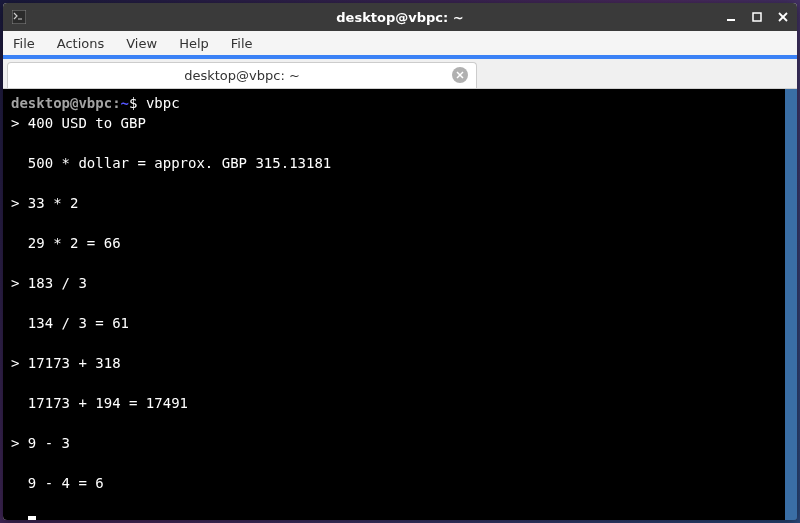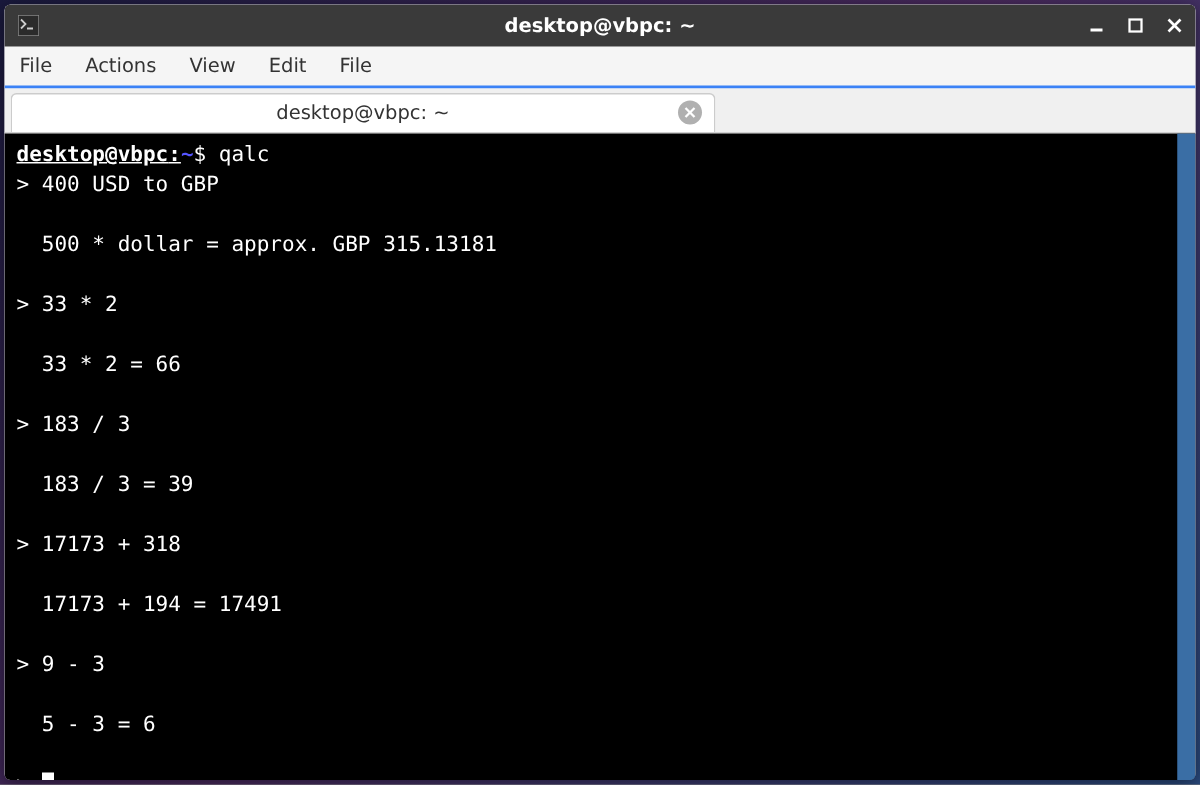--- a/index.html
+++ b/index.html
@@ -57,21 +57,21 @@
       display: flex;
       align-items: center;
       justify-content: center;
       font-weight: bold;
       font-size: 14px;
       cursor: pointer;
     }
     .menubar {
       height: 28px;
       background: #f5f5f5;
-      border-bottom: 2px solid #3b82f6;
+      border-bottom: 4px solid #3b82f6;
       display: flex;
       align-items: center;
       padding: 0 10px;
       gap: 22px;
       font-size: 13px;
       color: #333;
     }
     .menubar span { cursor: pointer; }
     .tabbar {
       height: 30px;
@@ -120,21 +120,21 @@
     .terminal {
       flex: 1;
       padding: 4px 6px 6px 8px;
       font-family: "DejaVu Sans Mono", "Liberation Mono", monospace;
       font-size: 14px;
       line-height: 20px;
       color: #ffffff;
       white-space: pre;
       overflow: hidden;
     }
-    .prompt-user { color: #ffffff; font-weight: bold; text-decoration: underline; }
+    .prompt-user { color: #a3a3a3; font-weight: bold; }
     .prompt-path { color: #5555ff; font-weight: bold; }
     .prompt-dollar { color: #ffffff; }
     .scrollbar {
       width: 12px;
       background: #3a6ea5;
       position: relative;
     }
     .scrollbar-thumb {
       position: absolute;
       top: 0;
@@ -182,57 +182,57 @@
             <line x1="9" y1="1" x2="1" y2="9" stroke="#fff" stroke-width="1.8"></line>
           </svg>
       </span>
     </div>
   </div>
 
   <div class="menubar">
     <span>File</span>
     <span>Actions</span>
     <span>View</span>
-    <span>Edit</span>
+    <span>Help</span>
     <span>File</span>
   </div>
 
   <div class="tabbar">
     <div class="tab">
       <span>desktop@vbpc: ~</span>
       <span class="tab-close">
         <svg width="8" height="8" viewBox="0 0 8 8">
             <line x1="1" y1="1" x2="7" y2="7" stroke="#fff" stroke-width="1.5"></line>
             <line x1="7" y1="1" x2="1" y2="7" stroke="#fff" stroke-width="1.5"></line>
           </svg>
       </span>
     </div>
   </div>
 
   <div class="terminal-wrap">
-    <div class="terminal"><span class="prompt-user">desktop@vbpc</span><span class="prompt-user">:</span><span class="prompt-path">~</span><span class="prompt-dollar">$ </span><span>qalc</span>
+    <div class="terminal"><span class="prompt-user">desktop@vbpc</span><span class="prompt-user">:</span><span class="prompt-path">~</span><span class="prompt-dollar">$ </span><span>vbpc</span>
 <span>&gt; 400 USD to GBP</span>
 <span></span>
 <span>  500 * dollar = approx. GBP 315.13181</span>
 <span></span>
 <span>&gt; 33 * 2</span>
 <span></span>
-<span>  33 * 2 = 66</span>
+<span>  29 * 2 = 66</span>
 <span></span>
 <span>&gt; 183 / 3</span>
 <span></span>
-<span>  183 / 3 = 39</span>
+<span>  134 / 3 = 61</span>
 <span></span>
 <span>&gt; 17173 + 318</span>
 <span></span>
 <span>  17173 + 194 = 17491</span>
 <span></span>
 <span>&gt; 9 - 3</span>
 <span></span>
-<span>  5 - 3 = 6</span>
+<span>  9 - 4 = 6</span>
 <span></span>
 <span>&gt; </span><span class="cursor"></span></div>
     <div class="scrollbar">
       <div class="scrollbar-thumb"></div>
     </div>
   </div>
 
 </div>
 
 </body></html>

